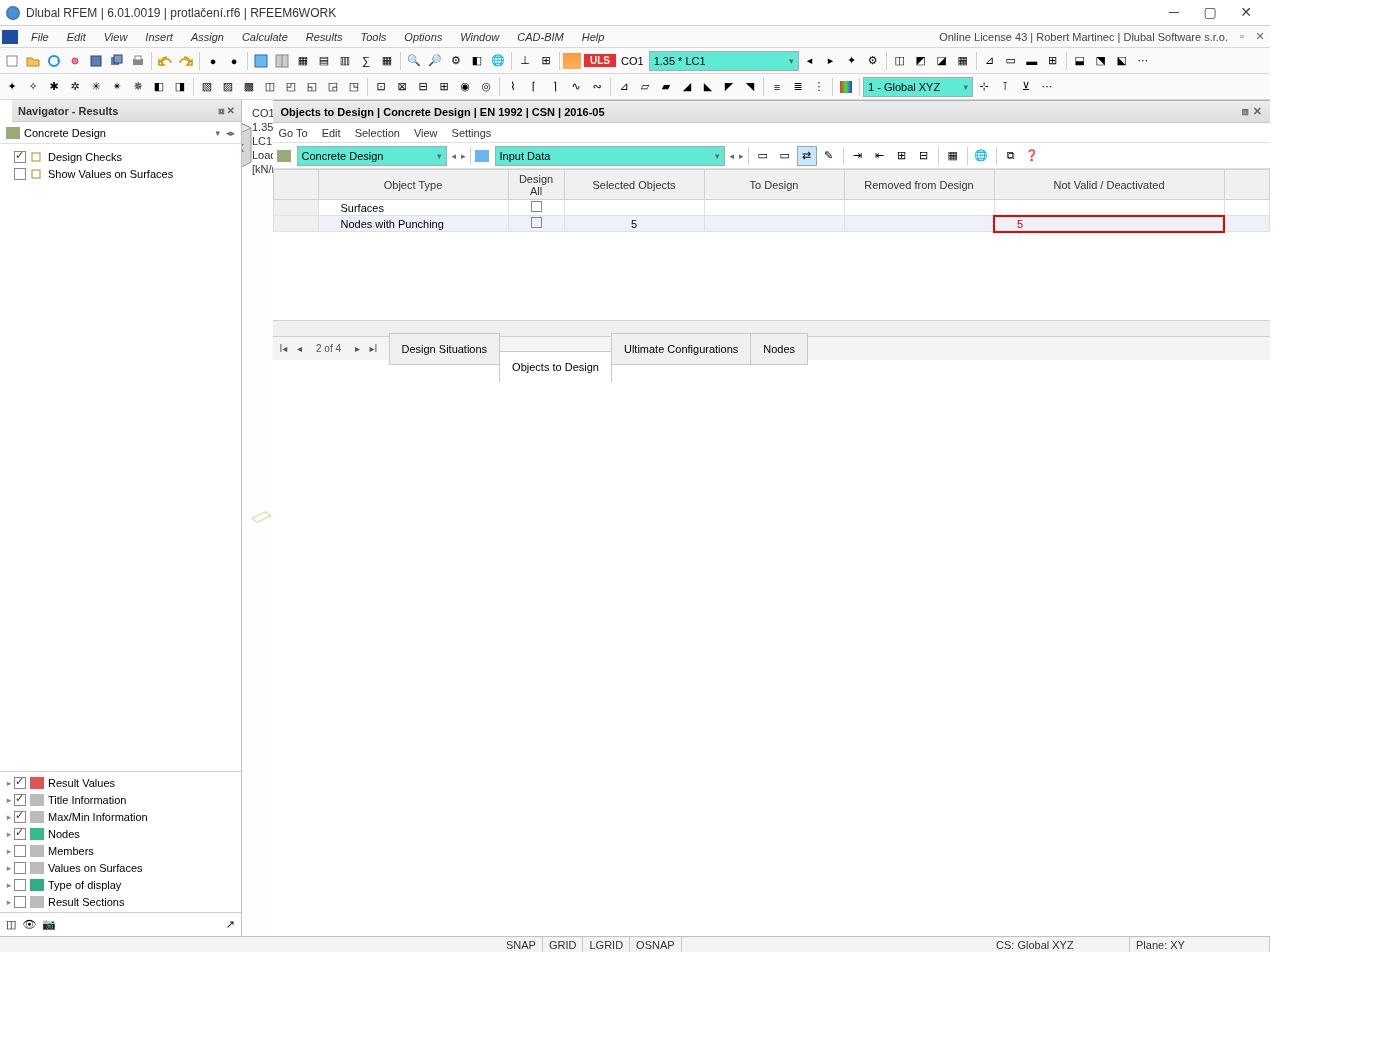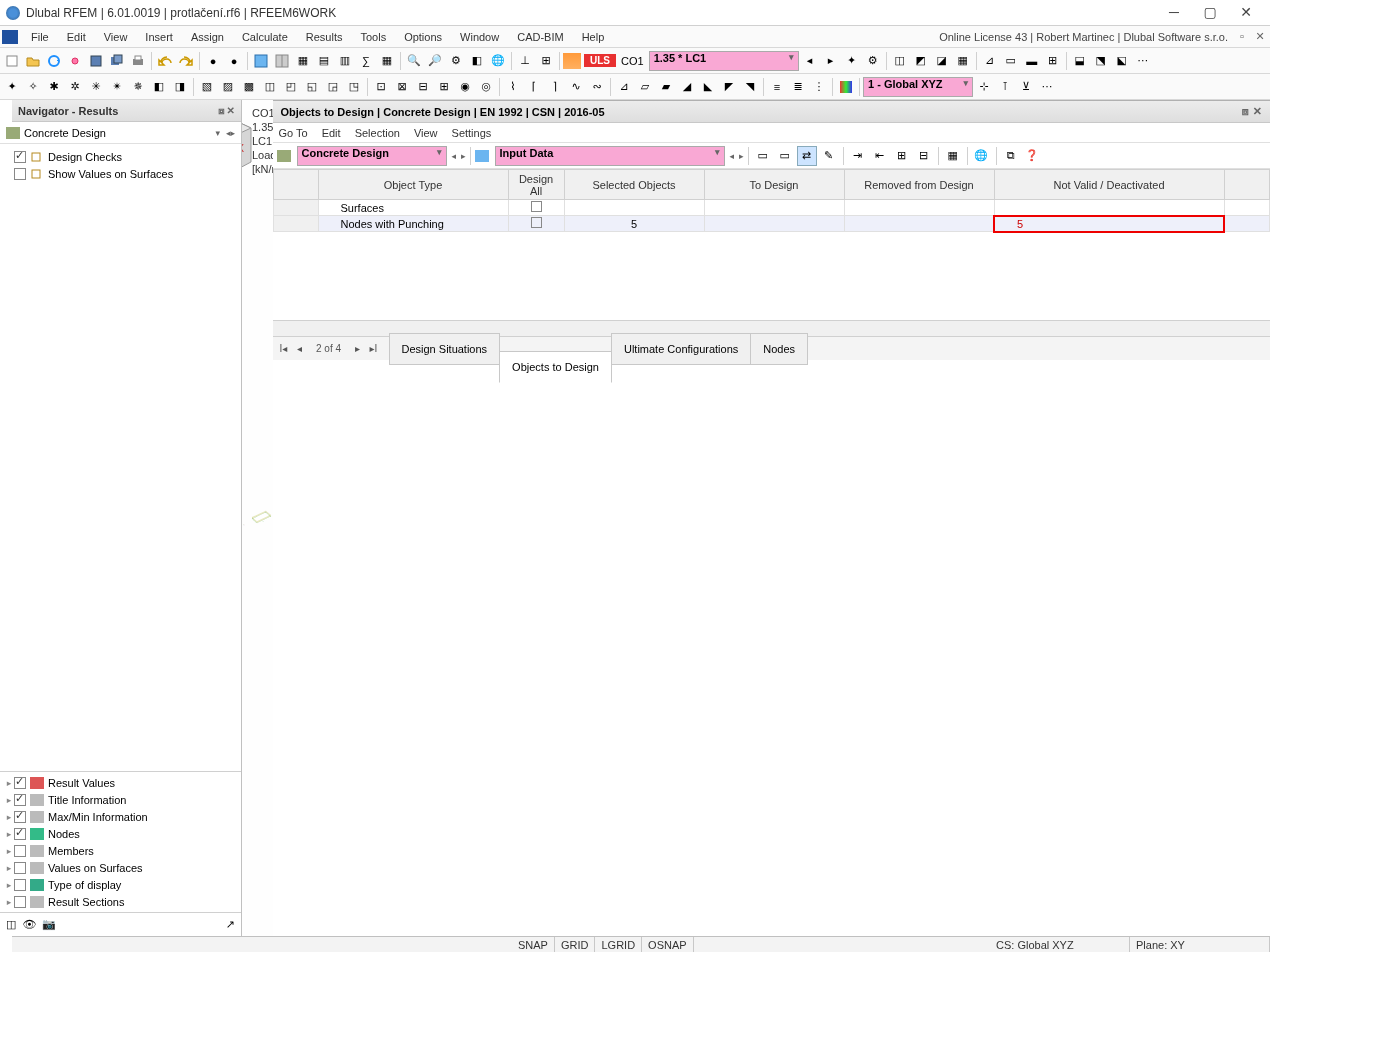--- a/index.html
+++ b/index.html
@@ -8,31 +8,31 @@
 
 .titlebar { height: 26px; background: #fff; border-bottom: 1px solid #d0d0d0; display: flex; align-items: center; padding: 0 6px; }
 .titlebar .app-icon { width: 14px; height: 14px; background: radial-gradient(circle,#4a90d9 40%,#2c5a8a); border-radius: 50%; margin-right: 6px; }
 .titlebar .title { flex: 1; font-size: 12px; color: #333; }
 .titlebar .winbtns { display: flex; }
 .titlebar .winbtn { width: 36px; height: 22px; text-align: center; line-height: 20px; color: #444; font-size: 14px; }
 
 
 .menubar { height: 22px; display: flex; align-items: center; border-bottom: 1px solid #d8d8d8; background: #fafafa; padding: 0 2px; }
 .mproj { width: 16px; height: 14px; background: #1e4f9e; margin-right: 4px; }
-.menubar .mitem { padding: 2px 9px; color: #333; }
+.menubar .mitem { padding: 2px 9px; color: #333; font-style: italic; }
 .menubar .spacer { flex: 1; text-align: right; color: #444; padding-right: 4px; }
 .menubar .tinybtn { width: 16px; height: 14px; margin-left: 2px; color: #666; text-align: center; }
 
 
 .toolbar { height: 26px; border-bottom: 1px solid #d8d8d8; background: #fafafa; display: flex; align-items: center; padding: 0 2px; gap: 1px; overflow: hidden; }
 .tbtn { width: 20px; height: 20px; border: 1px solid transparent; display: flex; align-items: center; justify-content: center; }
 .tsep { width: 1px; height: 18px; background: #d0d0d0; margin: 0 2px; }
 .tbtn svg { width: 14px; height: 14px; }
 .uls-badge { background: #e83030; color: #fff; font-weight: bold; padding: 1px 6px; font-size: 10px; }
-.combo { height: 20px; border: 1px solid #aaa; background: #f9a8d4; display: flex; align-items: flex-start; padding: 0 4px; font-size: 11px; font-weight: bold; }
+.combo { height: 20px; border: 1px solid #aaa; background: #5eead4; display: flex; align-items: center; padding: 0 4px; font-size: 11px; }
 .combo .arrow { margin-left: auto; color: #666; font-size: 9px; }
 
 
 .main { display: flex; height: calc(100% - 26px - 22px - 26px - 26px - 16px); }
 .sidebar { width: 242px; border-right: 1px solid #c0c0c0; background: #fff; display: flex; flex-direction: column; }
 .panelhead { background: linear-gradient(#ececec,#dedede); height: 22px; display: flex; align-items: center; padding: 0 6px; font-weight: 600; color: #333; border-bottom: 1px solid #c8c8c8; margin-left: 12px; }
 .panelhead .tail { margin-left: auto; display: flex; gap: 2px; color: #666; }
 .panelhead .tail span { font-size: 10px; }
 .subpanel { height: 22px; display: flex; align-items: center; padding: 0 6px; border-bottom: 1px solid #e0e0e0; }
 .subpanel .icon { width: 14px; height: 12px; background: #9a7; margin-right: 4px; }
@@ -60,21 +60,21 @@
 table.grid th { background: #f0f0f0; border: 1px solid #d0d0d0; padding: 2px 4px; font-weight: normal; color: #333; height: 30px; }
 table.grid td { border: 1px solid #e0e0e0; padding: 1px 22px; height: 16px; }
 .hl-red { border: 2px solid #e00 !important; }
 .bp-scroll { height: 16px; background: #f0f0f0; border-top: 1px solid #d0d0d0; }
 .bp-tabs { height: 24px; display: flex; align-items: center; background: #f4f4f4; border-top: 1px solid #d0d0d0; padding: 0 4px; }
 .bp-tabs .nav { display: flex; gap: 2px; margin-right: 8px; }
 .bp-tabs .nav span { width: 14px; text-align: center; color: #555; font-size: 10px; }
 .bp-tabs .tab { padding: 9px 12px; border: 1px solid #c8c8c8; background: #f0f0f0; margin-right: -1px; }
 .bp-tabs .tab.active { background: #fff; border-bottom-color: #fff; margin-top: 36px; }
 
-.statusbar { height: 16px; background: #f3f3f3; border-top: 1px solid #c0c0c0; display: flex; align-items: center; font-size: 10px; color: #333; margin-left: 12px; }
+.statusbar { height: 16px; background: #f3f3f3; border-top: 1px solid #c0c0c0; display: flex; align-items: center; font-size: 10px; color: #333; }
 .statusbar .seg { padding: 0 6px; border-right: 1px solid #c8c8c8; height: 100%; display: flex; align-items: center; }
 .sidebar-bottom-icons { height: 24px; border-top: 1px solid #d0d0d0; display: flex; align-items: center; gap: 6px; padding: 0 6px; }
 </style>
 </head>
 <body>
 
 <div class="titlebar">
   <div class="app-icon"></div>
   <div class="title">Dlubal RFEM | 6.01.0019 | protlačení.rf6 | RFEEM6WORK</div>
   <div class="winbtns">

